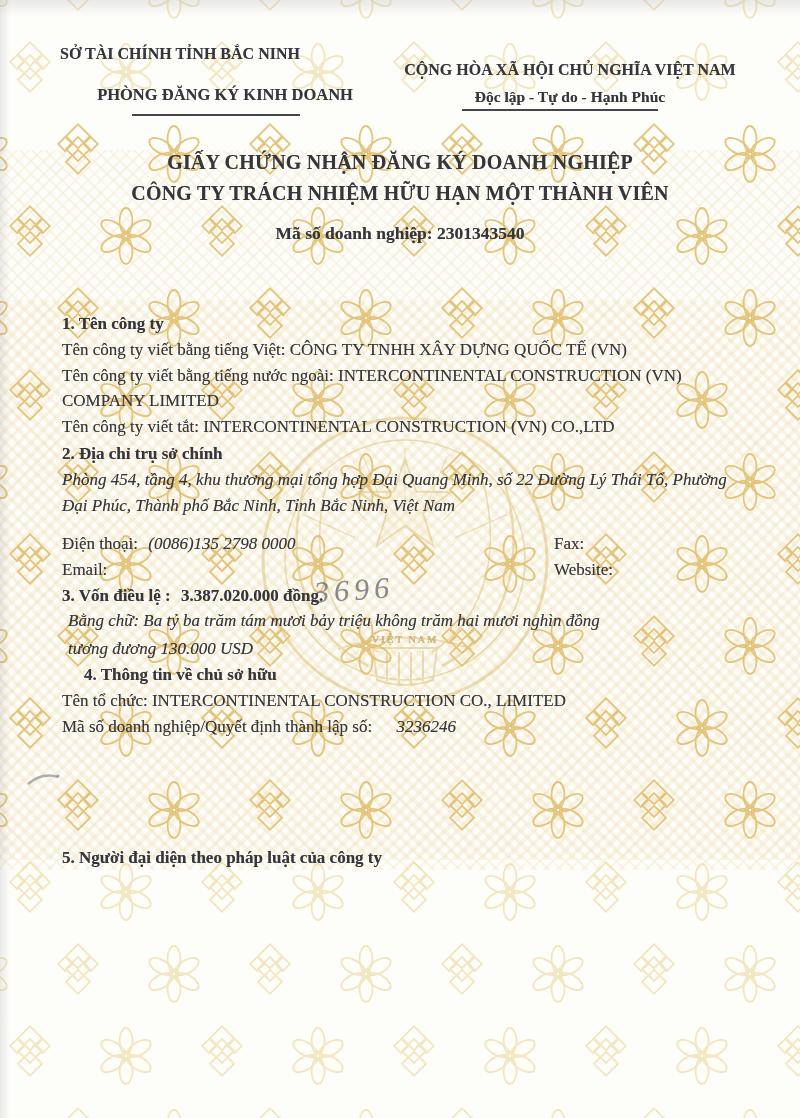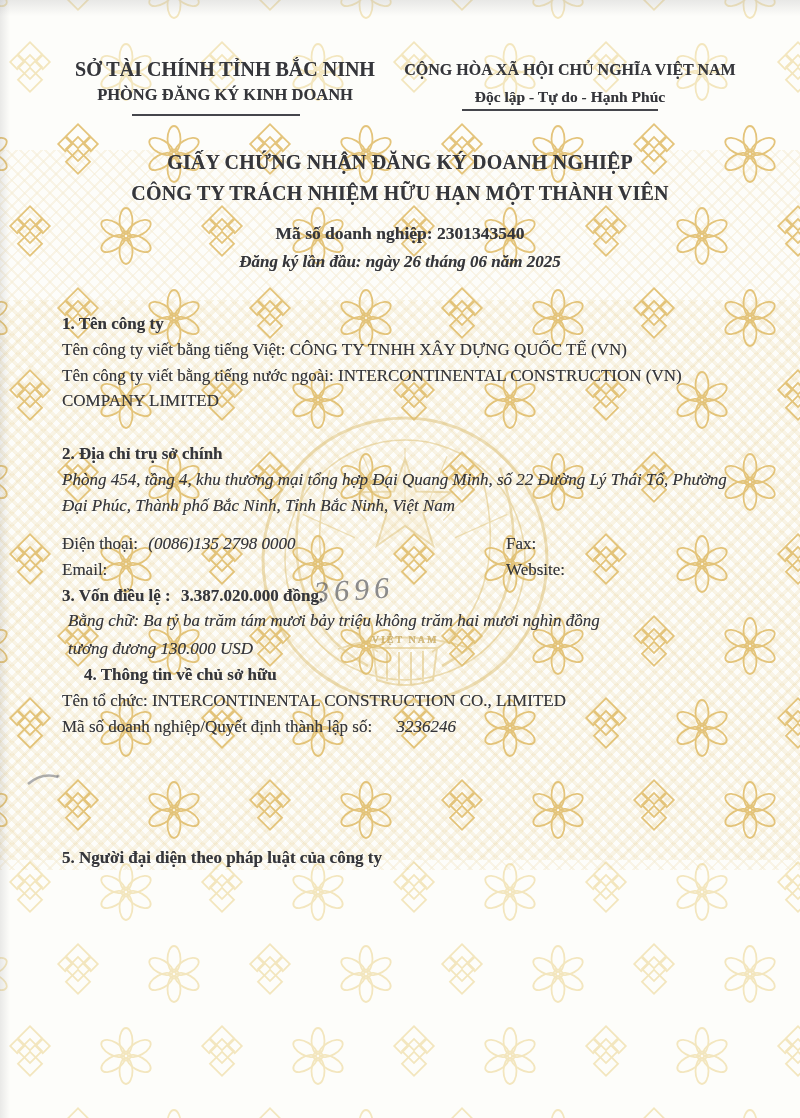--- a/index.html
+++ b/index.html
@@ -28,21 +28,21 @@
   .scan-top{position:absolute;left:0;top:0;width:800px;height:16px;
     background:linear-gradient(180deg,rgba(135,135,140,.18),rgba(135,135,140,0));}
   .scan-left{position:absolute;left:0;top:0;width:10px;height:1118px;
     background:linear-gradient(90deg,rgba(120,120,125,.15),rgba(120,120,125,0));}
   .bleed{
     position:absolute;left:314px;top:577px;
     font-size:30px;font-style:italic;letter-spacing:5px;
     color:rgba(105,108,115,.38);transform:rotate(-4deg);
   }
   .label-gap{margin-left:6px;}
-  .fax-col{position:absolute;left:444px;}
+  .fax-col{position:absolute;left:444px;padding-left:48px;}
   .row{left:62px;width:700px;}
   .noicap{position:absolute;left:218px;top:0;width:478px;padding-left:66px;text-indent:-66px;}
 </style>
 </head>
 <body>
 
 <div class="page doc-text">
 
   <svg class="bgsvg" width="800" height="1118" viewBox="0 0 800 1118" aria-hidden="true">
     <defs>
@@ -255,45 +255,48 @@
   </svg>
 
   <div class="scan-top"></div>
   <div class="scan-left"></div>
   <svg class="bgsvg" width="800" height="1118" aria-hidden="true">
     <path d="M28,784 q14,-12 30,-7" stroke="rgba(110,112,118,.55)" stroke-width="2.5" fill="none"></path>
     <circle cx="58" cy="776" r="1.6" fill="rgba(110,112,118,.5)"></circle>
   </svg>
   <div class="bleed">3696</div>
 
-  <div class="abs b" style="left:60px;top:57px;width:330px;text-align:center;font-size:20px;">SỞ TÀI CHÍNH TỈNH BẮC NINH</div>
+  <div class="abs b" style="left:60px;top:41px;width:330px;font-size:16px;">SỞ TÀI CHÍNH TỈNH BẮC NINH</div>
   <div class="abs b" style="left:60px;top:82px;width:330px;text-align:center;font-size:16.5px;">PHÒNG ĐĂNG KÝ KINH DOANH</div>
   <div class="rule" style="left:132px;top:114px;width:168px;"></div>
 
   <div class="abs b" style="left:385px;top:57px;width:370px;text-align:center;font-size:16px;">CỘNG HÒA XÃ HỘI CHỦ NGHĨA VIỆT NAM</div>
   <div class="abs b" style="left:385px;top:84px;width:370px;text-align:center;font-size:15.5px;">Độc lập - Tự do - Hạnh Phúc</div>
   <div class="rule" style="left:462px;top:109px;width:196px;"></div>
 
   <div class="abs b center" style="top:150px;font-size:20px;letter-spacing:.2px;">GIẤY CHỨNG NHẬN ĐĂNG KÝ DOANH NGHIỆP</div>
   <div class="abs b center" style="top:181px;font-size:20px;letter-spacing:.2px;">CÔNG TY TRÁCH NHIỆM HỮU HẠN MỘT THÀNH VIÊN</div>
 
   <div class="abs b center" style="top:221px;font-size:17.5px;">
     <span>Mã số doanh nghiệp:</span>
     <span>2301343540</span>
   </div>
-  <div class="abs b i center" style="top:249px;">Đăng ký lần đầu: ngày 26 tháng 06 năm 2025</div>
 
   <div class="abs b" style="left:62px;top:311px;">1. Tên công ty</div>
   <div class="abs" style="left:62px;top:337px;width:700px;">
     <span>Tên công ty viết bằng tiếng Việt:</span>
     <span>CÔNG TY TNHH XÂY DỰNG QUỐC TẾ (VN)</span>
   </div>
   <div class="abs" style="left:62px;top:363px;width:630px;">
     <span>Tên công ty viết bằng tiếng nước ngoài:</span>
     <span>INTERCONTINENTAL CONSTRUCTION (VN) COMPANY LIMITED</span>
+  </div>
+  <div class="abs" style="left:62px;top:414px;width:700px;">
+    <span>Tên công ty viết tắt:</span>
+    <span>INTERCONTINENTAL CONSTRUCTION (VN) CO.,LTD</span>
   </div>
 
   <div class="abs b" style="left:62px;top:441px;">2. Địa chỉ trụ sở chính</div>
   <div class="abs i" style="left:62px;top:467px;width:690px;line-height:26px;">Phòng 454, tầng 4, khu thương mại tổng hợp Đại Quang Minh, số 22 Đường Lý Thái Tổ, Phường Đại Phúc, Thành phố Bắc Ninh, Tỉnh Bắc Ninh, Việt Nam</div>
   <div class="abs row" style="top:531px;">
     <span>Điện thoại:</span>
     <span class="i label-gap">(0086)135 2798 0000</span>
     <span class="fax-col">Fax:</span>
   </div>
   <div class="abs row" style="top:557px;">

